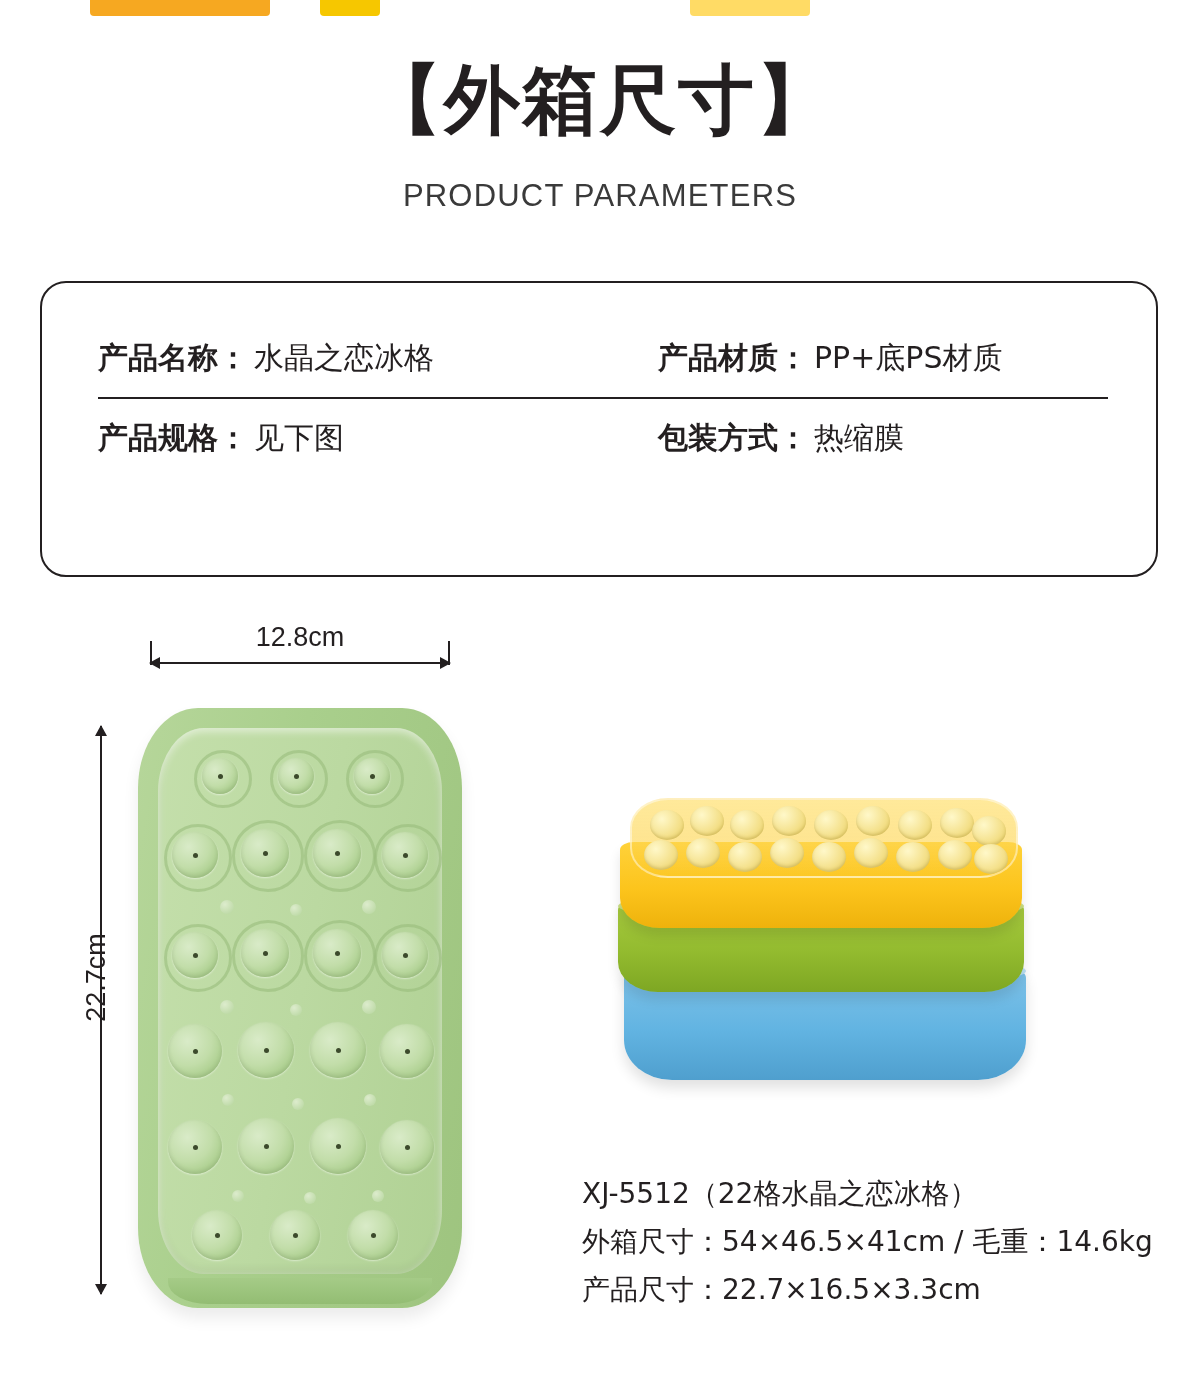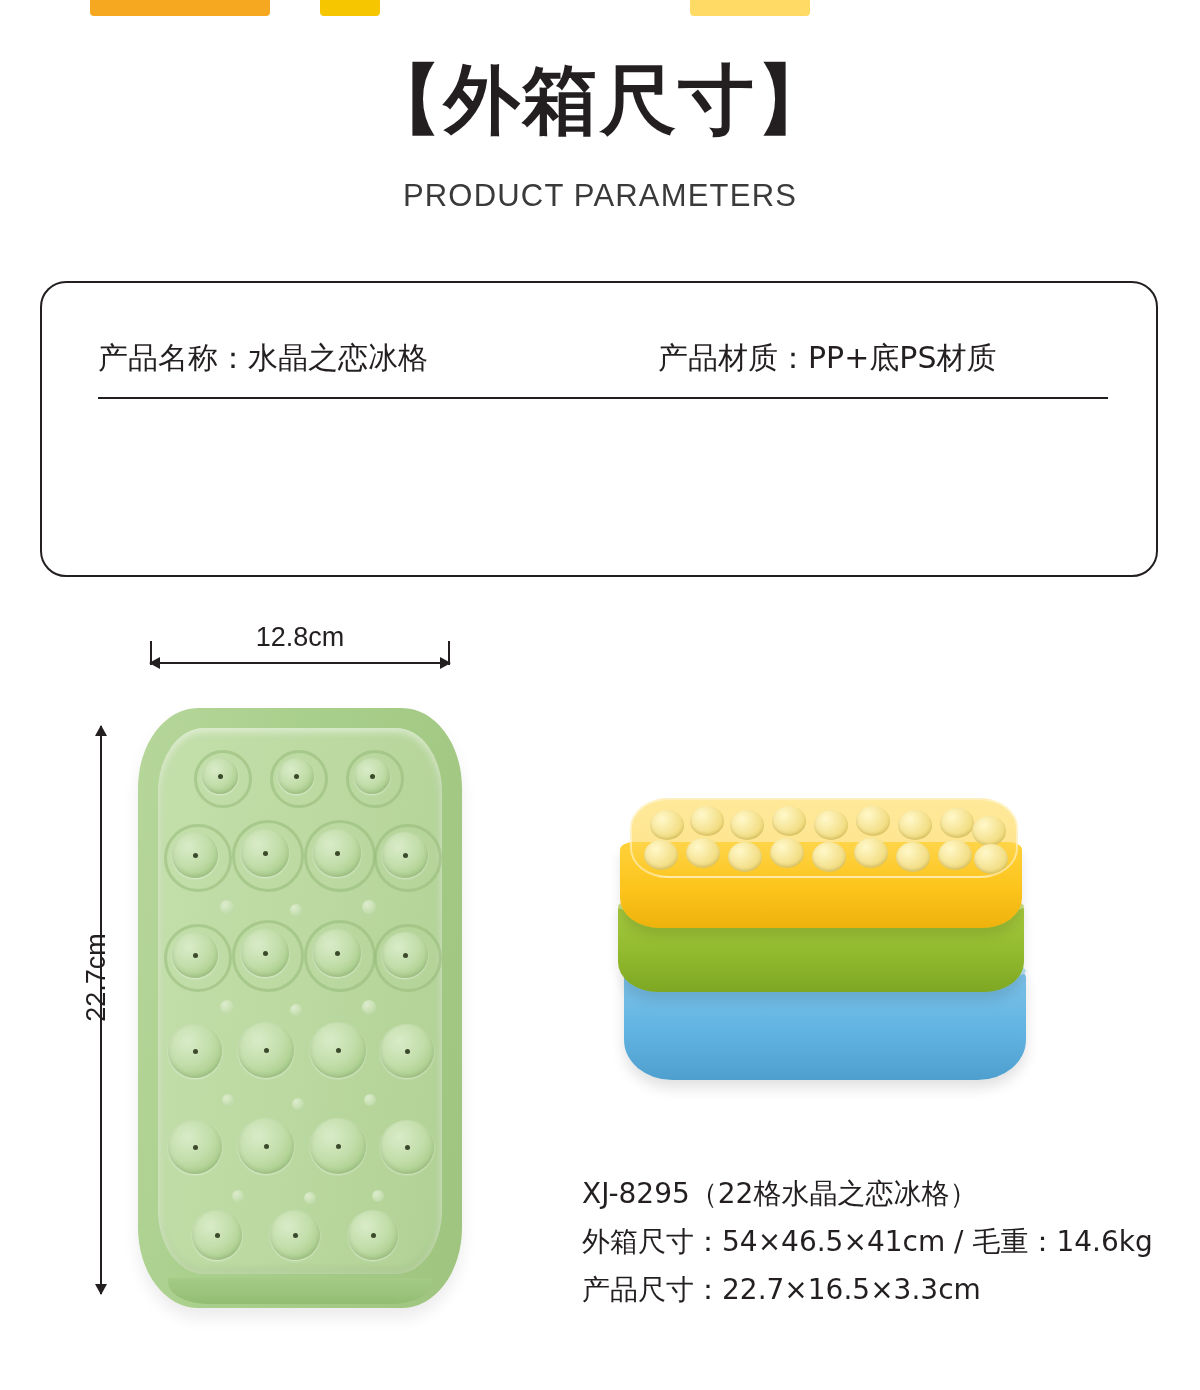--- a/index.html
+++ b/index.html
@@ -85,29 +85,29 @@
   }
   .param-cell {
     display: flex;
     align-items: baseline;
     box-sizing: border-box;
   }
   .param-cell.left { width: 560px; }
   .param-cell.right { width: 450px; text-align: right; }
   .p-label {
     font-size: 30px;
-    font-weight: normal;
+    font-weight: bold;
     color: #231f20;
     white-space: nowrap;
     font-family: "DejaVu Sans", sans-serif;
   }
   .p-value {
     font-size: 30px;
     color: #231f20;
-    margin-left: 0;
+    margin-left: 6px;
     white-space: nowrap;
     font-family: "DejaVu Sans", sans-serif;
   }
 
   
   .wm {
     position: absolute;
     font-size: 22px;
     color: #f2f2f2;
     letter-spacing: 3px;
@@ -362,20 +362,28 @@
         <span class="p-label">产品名称：</span>
         <span class="p-value">水晶之恋冰格</span>
       </div>
       <div class="param-cell right">
         <span class="p-label">产品材质：</span>
         <span class="p-value">PP+底PS材质</span>
       </div>
     </div>
 
     <div class="param-row">
+      <div class="param-cell left">
+        <span class="p-label">产品规格：</span>
+        <span class="p-value">见下图</span>
+      </div>
+      <div class="param-cell right">
+        <span class="p-label">包装方式：</span>
+        <span class="p-value">热缩膜</span>
+      </div>
     </div>
 
   </div>
 </div>
 
 <div class="wm wm1"></div>
 <div class="wm wm2"></div>
 <div class="wm wm3"></div>
 
 <div class="diagram">
@@ -473,16 +481,16 @@
     <div class="iceball" style="left:180px; top:42px;"></div>
     <div class="iceball" style="left:222px; top:38px;"></div>
     <div class="iceball" style="left:264px; top:42px;"></div>
     <div class="iceball" style="left:306px; top:40px;"></div>
     <div class="iceball" style="left:340px; top:16px;"></div>
     <div class="iceball" style="left:342px; top:44px;"></div>
   </div>
 </div>
 
 <div class="spec-text">
-  <div class="spec-line">XJ-8295（22格水晶之恋冰格）</div>
+  <div class="spec-line">XJ-5512（22格水晶之恋冰格）</div>
   <div class="spec-line">外箱尺寸：54×46.5×41cm / 毛重：14.6kg</div>
   <div class="spec-line">产品尺寸：22.7×16.5×3.3cm</div>
 </div>
 
 </body></html>

